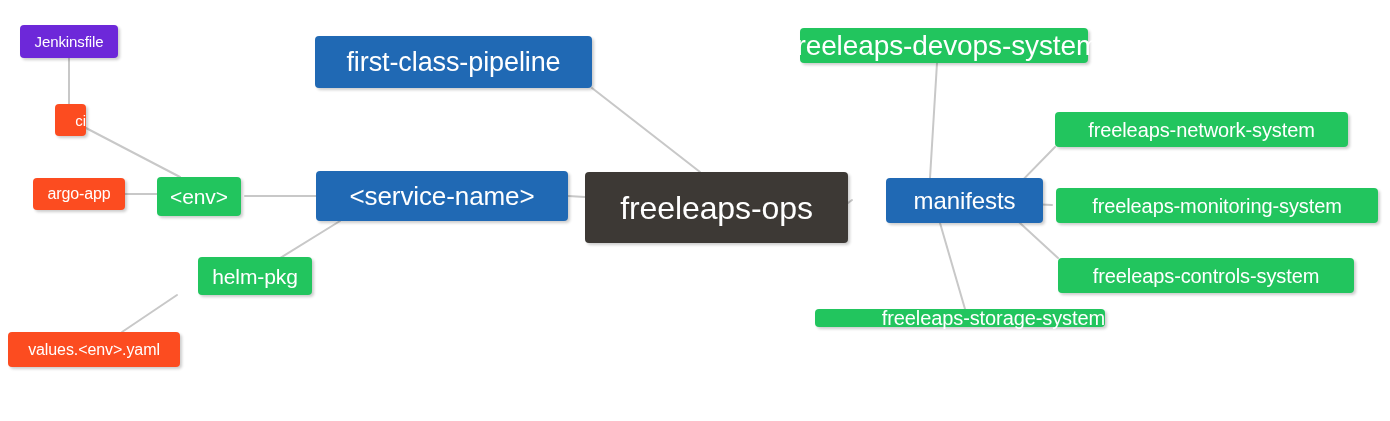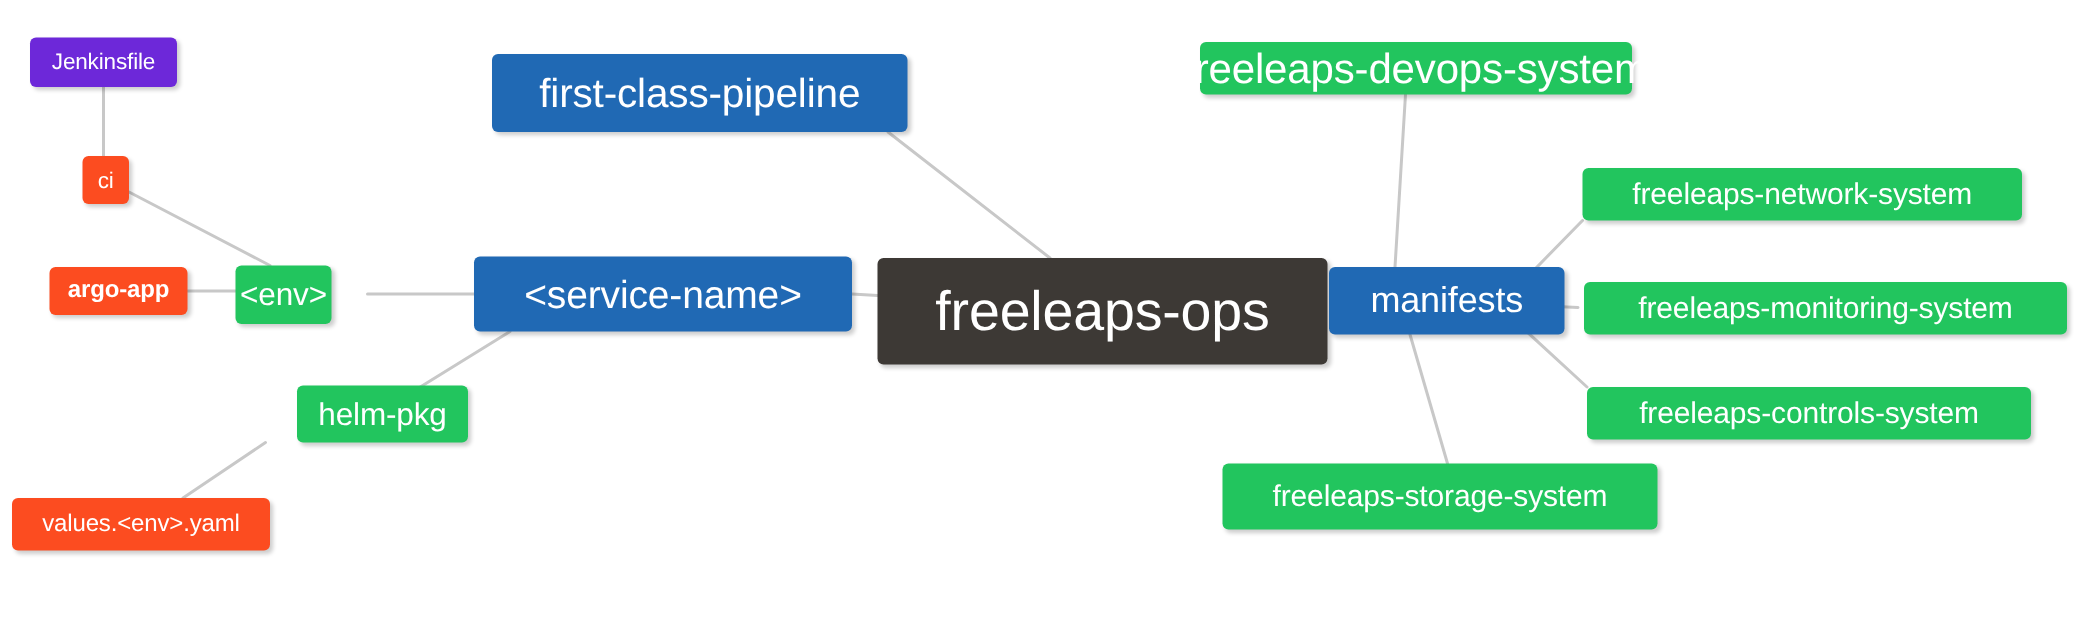--- a/index.html
+++ b/index.html
@@ -59,59 +59,59 @@
       <line x1="180" y1="177" x2="86" y2="128" stroke="#c8c8c8" stroke-width="2" stroke-linecap="round"></line>
       <line x1="69" y1="104" x2="69" y2="58" stroke="#c8c8c8" stroke-width="2" stroke-linecap="round"></line>
       <line x1="177" y1="295" x2="122" y2="332" stroke="#c8c8c8" stroke-width="2" stroke-linecap="round"></line>
       <line x1="930" y1="178" x2="937" y2="63" stroke="#c8c8c8" stroke-width="2" stroke-linecap="round"></line>
       <line x1="1009" y1="194" x2="1055" y2="147" stroke="#c8c8c8" stroke-width="2" stroke-linecap="round"></line>
       <line x1="1009" y1="203" x2="1052" y2="205" stroke="#c8c8c8" stroke-width="2" stroke-linecap="round"></line>
       <line x1="1009" y1="213" x2="1058" y2="258" stroke="#c8c8c8" stroke-width="2" stroke-linecap="round"></line>
       <line x1="940" y1="223" x2="965" y2="309" stroke="#c8c8c8" stroke-width="2" stroke-linecap="round"></line>
     </svg>
   <div id="node-layer">
-      <div class="node" style="left: 585px; top: 172px; width: 300px; height: 71px; background: rgb(61, 57, 53); font-size: 37px; color: rgb(255, 255, 255);">
+      <div class="node" style="left: 585px; top: 172px; width: 263px; height: 71px; background: rgb(61, 57, 53); font-size: 32px; color: rgb(255, 255, 255);">
         <span class="node-label">freeleaps-ops</span>
       </div>
-      <div class="node" style="left: 328px; top: 36px; width: 277px; height: 52px; background: rgb(32, 105, 180); font-size: 27px; color: rgb(255, 255, 255); text-align: center;">
+      <div class="node" style="left: 315px; top: 36px; width: 277px; height: 52px; background: rgb(32, 105, 180); font-size: 27px; color: rgb(255, 255, 255); text-align: center;">
         <span class="node-label">first-class-pipeline</span>
       </div>
       <div class="node" style="left: 316px; top: 171px; width: 252px; height: 50px; background: rgb(32, 105, 180); font-size: 26px; color: rgb(255, 255, 255);">
         <span class="node-label">&lt;service-name&gt;</span>
       </div>
       <div class="node" style="left: 852px; top: 178px; width: 157px; height: 45px; background: rgb(32, 105, 180); font-size: 24px; color: rgb(255, 255, 255); margin-left: 34px;">
         <span class="node-label">manifests</span>
       </div>
-      <div class="node" style="left: 157px; top: 177px; width: 64px; height: 39px; background: rgb(34, 197, 94); font-size: 21px; color: rgb(255, 255, 255);">
+      <div class="node" style="left: 157px; top: 177px; width: 84px; height: 39px; background: rgb(34, 197, 94); font-size: 21px; color: rgb(255, 255, 255);">
         <span class="node-label">&lt;env&gt;</span>
       </div>
       <div class="node" style="left: 150px; top: 257px; width: 114px; height: 38px; background: rgb(34, 197, 94); font-size: 21px; color: rgb(255, 255, 255); margin-left: 48px;">
         <span class="node-label">helm-pkg</span>
       </div>
       <div class="node" style="left: 20px; top: 25px; width: 98px; height: 33px; background: #6d28d9; font-size: 15px; color: rgb(255, 255, 255);">
         <span class="node-label">Jenkinsfile</span>
       </div>
-      <div class="node" style="left: 55px; top: 104px; width: 31px; height: 32px; background: rgb(252, 76, 32); font-size: 15px; color: rgb(255, 255, 255);">
+      <div class="node" style="left: 55px; top: 104px; width: 31px; height: 32px; background: rgb(252, 76, 32); font-size: 15px; color: rgb(255, 255, 255); justify-content: flex-end;">
         <span class="node-label">ci</span>
       </div>
-      <div class="node" style="left: 33px; top: 178px; width: 92px; height: 32px; background: rgb(252, 76, 32); font-size: 16px; color: rgb(255, 255, 255); font-weight: bold;">
+      <div class="node" style="left: 33px; top: 178px; width: 92px; height: 32px; background: rgb(252, 76, 32); font-size: 16px; color: rgb(255, 255, 255);">
         <span class="node-label">argo-app</span>
       </div>
       <div class="node" style="left: 8px; top: 332px; width: 172px; height: 35px; background: rgb(252, 76, 32); font-size: 16px; color: rgb(255, 255, 255);">
         <span class="node-label">values.&lt;env&gt;.yaml</span>
       </div>
       <div class="node" style="left: 800px; top: 28px; width: 288px; height: 35px; background: rgb(34, 197, 94); font-size: 28px; color: rgb(255, 255, 255);">
         <span class="node-label">freeleaps-devops-system</span>
       </div>
       <div class="node" style="left: 1055px; top: 112px; width: 293px; height: 35px; background: rgb(34, 197, 94); font-size: 20px; color: rgb(255, 255, 255);">
         <span class="node-label">freeleaps-network-system</span>
       </div>
       <div class="node" style="left: 1056px; top: 188px; width: 322px; height: 35px; background: rgb(34, 197, 94); font-size: 20px; color: rgb(255, 255, 255);">
         <span class="node-label">freeleaps-monitoring-system</span>
       </div>
       <div class="node" style="left: 1058px; top: 258px; width: 296px; height: 35px; background: rgb(34, 197, 94); font-size: 20px; color: rgb(255, 255, 255);">
         <span class="node-label">freeleaps-controls-system</span>
       </div>
-      <div class="node" style="left: 815px; top: 309px; width: 290px; height: 44px; background: rgb(34, 197, 94); font-size: 20px; color: rgb(255, 255, 255);">
+      <div class="node" style="left: 815px; top: 309px; width: 290px; height: 18px; background: rgb(34, 197, 94); font-size: 20px; color: rgb(255, 255, 255); justify-content: flex-end;">
         <span class="node-label">freeleaps-storage-system</span>
       </div>
     </div>
 </div>
 
 </body></html>

